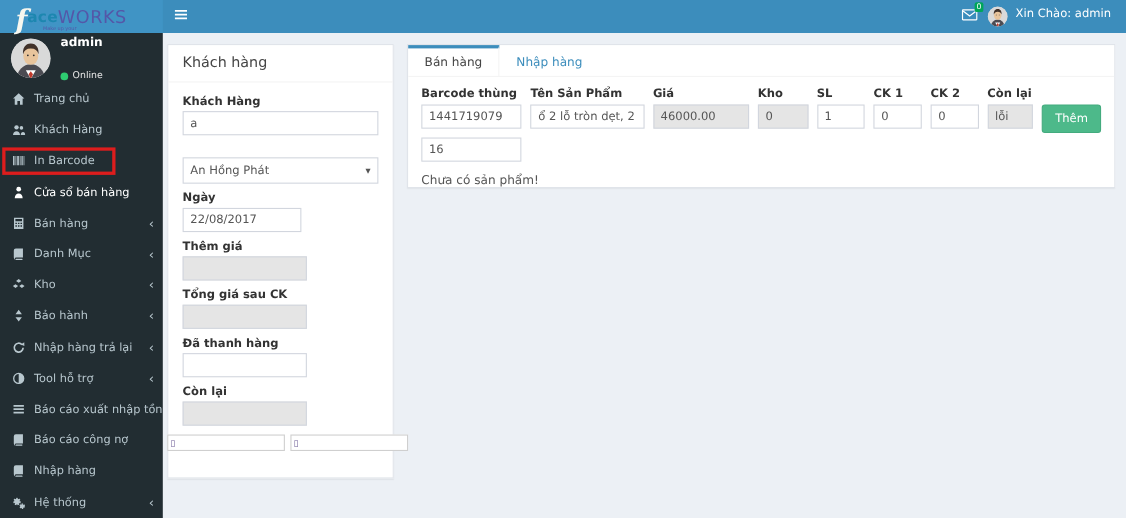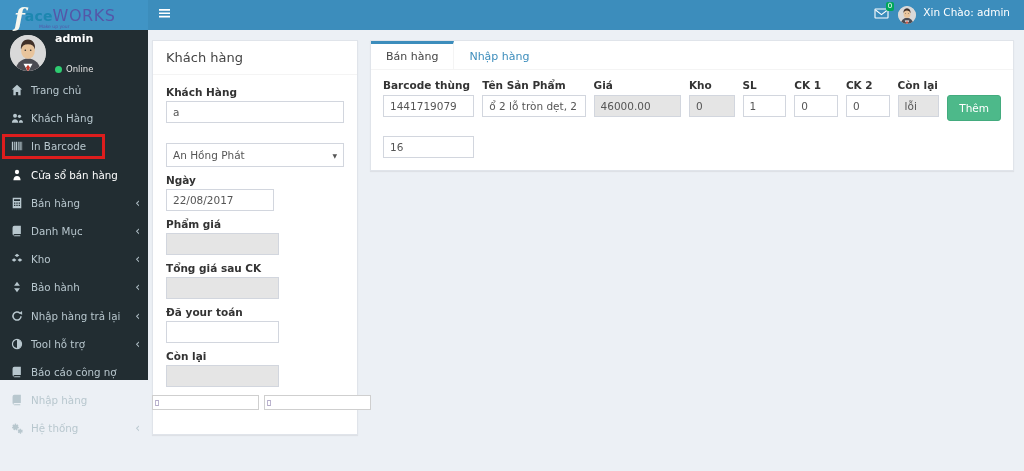--- a/index.html
+++ b/index.html
@@ -15,21 +15,21 @@
   .logo-tagline{position:absolute;left:39px;bottom:1px;font-size:4.5px;color:#5457a8;white-space:nowrap}
   .hamburger{margin-left:10px;cursor:pointer;display:flex;align-items:center}
   .nav-right{margin-left:auto;display:flex;align-items:center;gap:9px;padding-right:14px}
   .nav-msg{position:relative;cursor:pointer;display:flex;align-items:center}
   .nav-badge{position:absolute;top:-5px;right:-5px;background:#00a65a;color:#fff;font-size:7px;line-height:9px;padding:0 2px;border-radius:2px}
   .nav-user{display:flex;align-items:flex-start;gap:7px;cursor:pointer}
   .nav-avatar{width:18px;height:18px;border-radius:50%;overflow:hidden;background:#d5d5d5;flex-shrink:0}
   .nav-greeting{color:#fff;font-size:10.5px}
 
   
-  .sidebar{position:absolute;top:30px;left:0;width:148px;height:350px;background:#222d32}
+  .sidebar{position:absolute;top:30px;left:0;width:148px;height:441px;background:#222d32}
   .user-panel{display:flex;align-items:center;gap:9px;padding:5px 8px 5px 10px;height:46px}
   .side-avatar{width:36px;height:36px;border-radius:50%;overflow:hidden;background:#d5d5d5;flex-shrink:0}
   .user-name{color:#fff;font-weight:bold;font-size:11px}
   .user-status{display:flex;align-items:center;gap:4px;color:#e6e6e6;font-size:8.5px;margin-top:19px}
   .status-dot{width:7px;height:7px;border-radius:50%;background:#2ecc71}
   .menu-item{height:28.2px;display:flex;align-items:center;gap:7px;padding:0 8px 0 10px;color:#b8c7ce;font-size:10.3px;cursor:pointer;white-space:nowrap}
   .menu-item.active{color:#fff}
   .micon{width:14px;flex-shrink:0;display:flex;justify-content:center}
   .micon svg{width:12px;height:12px;fill:currentColor}
   .chev{margin-left:auto;font-size:12px;line-height:1}
@@ -51,21 +51,21 @@
   .btn-default{margin-top:5px;background:#f6f6f6;border:1px solid #ccc;border-radius:3px;color:#444;font-size:10.5px;padding:5px 12px;cursor:pointer;font-family:inherit}
 
   #sales-box{left:370px;top:40px;width:644px;height:131px;overflow:hidden}
   .tabs{display:flex;height:29px;border-bottom:1px solid #f4f4f4}
   .tab{display:flex;align-items:center;padding:0 15px;font-size:11px;cursor:pointer;border-top:3px solid transparent}
   .tab.active{border-top-color:#3c8dbc;border-right:1px solid #f4f4f4;color:#444}
   .tab.inactive{color:#3c8dbc}
   .sales-form{display:flex;gap:8px;padding:9px 12px 0;align-items:flex-start}
   .scol .flabel{margin:0 0 4px}
   .c-barcode{width:92px}.c-name{width:104px}.c-gia{width:88px}.c-kho{width:46px}.c-sl{width:44px}.c-ck{width:44px}.c-conlai{width:42px}
-  .stack2{margin-top:19px}
+  .stack2{margin-top:8px}
   .btn-them{background:#4db98a;border:1px solid #43ab7e;color:#fff;border-radius:3px;height:26px;padding:0 11px;font-size:10.5px;margin-top:16px;cursor:pointer;font-family:inherit}
   .empty-msg{padding:10px 12px 0;font-size:11px;color:#555}
 </style>
 </head>
 <body>
 
 <div class="navbar">
   <div class="logo">
     <span class="logo-f">f</span>
     <span class="logo-ace">ace</span>
@@ -219,20 +219,28 @@
             <circle cx="7" cy="7" r="5.3" fill="none" stroke="currentColor" stroke-width="1.4"></circle>
             <path d="M7 1.7A5.3 5.3 0 0 1 7 12.3Z"></path>
           </svg>
         </span>
       <span>Tool hỗ trợ</span>
       <span class="chev">‹</span>
     </div>
     <div class="menu-item">
       <span class="micon">
           <svg viewBox="0 0 14 14">
+            <path d="M1.5 2.5h11v1.8h-11Z M1.5 6.1h11v1.8h-11Z M1.5 9.7h11v1.8h-11Z"></path>
+          </svg>
+        </span>
+      <span>Báo cáo xuất nhập tồn</span>
+    </div>
+    <div class="menu-item">
+      <span class="micon">
+          <svg viewBox="0 0 14 14">
             <path d="M4 1h7.5v9.6H4.2a1.3 1.3 0 0 0 0 2.6h7.3V13H4.2A2.4 2.4 0 0 1 1.8 10.6V3.2A2.2 2.2 0 0 1 4 1Zm.2 10.9a.6.6 0 0 0 0 1.2h6.6v-1.2Z"></path>
           </svg>
         </span>
       <span>Báo cáo công nợ</span>
     </div>
     <div class="menu-item">
       <span class="micon">
           <svg viewBox="0 0 14 14">
             <path d="M4 1h7.5v9.6H4.2a1.3 1.3 0 0 0 0 2.6h7.3V13H4.2A2.4 2.4 0 0 1 1.8 10.6V3.2A2.2 2.2 0 0 1 4 1Zm.2 10.9a.6.6 0 0 0 0 1.2h6.6v-1.2Z"></path>
           </svg>
@@ -258,25 +266,25 @@
   <div class="box-header">Khách hàng</div>
   <div class="box-body">
     <div class="flabel">Khách Hàng</div>
     <input class="inp" type="text" value="a" style="">
     <div class="selectbox">
       <span>An Hồng Phát</span>
       <span class="select-arrow">▼</span>
     </div>
     <div class="flabel">Ngày</div>
     <input class="inp w-date" type="text" value="22/08/2017" style="">
-    <div class="flabel">Phẩm giá</div>
+    <div class="flabel">Thêm giá</div>
     <input class="inp w-md dis" type="text" disabled="" value="" style="">
     <div class="flabel">Tổng giá sau CK</div>
     <input class="inp w-md dis" type="text" disabled="" value="" style="">
-    <div class="flabel">Đã your toán</div>
+    <div class="flabel">Đã thanh hàng</div>
     <input class="inp w-md" type="text" value="" style="">
     <div class="flabel">Còn lại</div>
     <input class="inp w-md dis" type="text" disabled="" value="" style="">
     <div class="mini-row">
       <input class="mini-inp" type="text" value="▯" style="">
       <input class="mini-inp" type="text" value="▯" style="">
     </div>
   </div>
 </div>
 
@@ -314,13 +322,14 @@
     <div class="scol c-ck">
       <div class="flabel">CK 2</div>
       <input class="inp" type="text" value="0" style="">
     </div>
     <div class="scol c-conlai">
       <div class="flabel">Còn lại</div>
       <input class="inp dis" type="text" disabled="" value="lỗi" style="">
     </div>
     <button class="btn-them">Thêm</button>
   </div>
+  <div class="empty-msg">Chưa có sản phẩm!</div>
 </div>
 
 </body></html>

